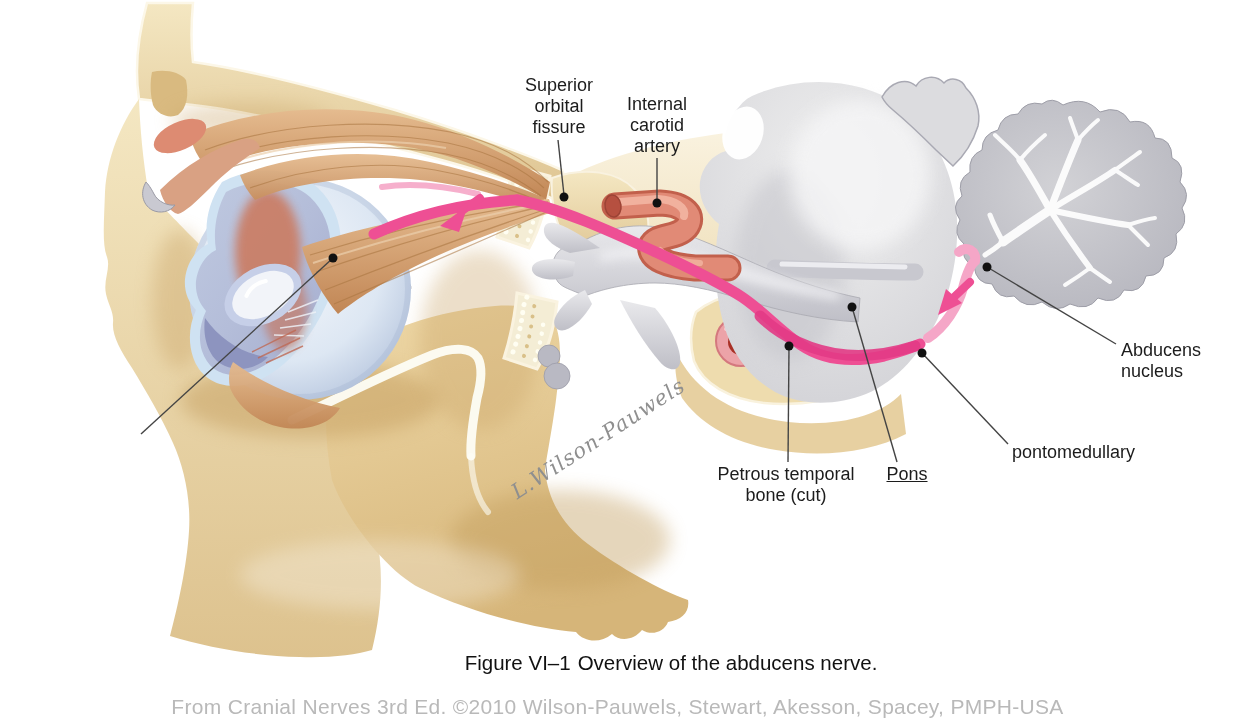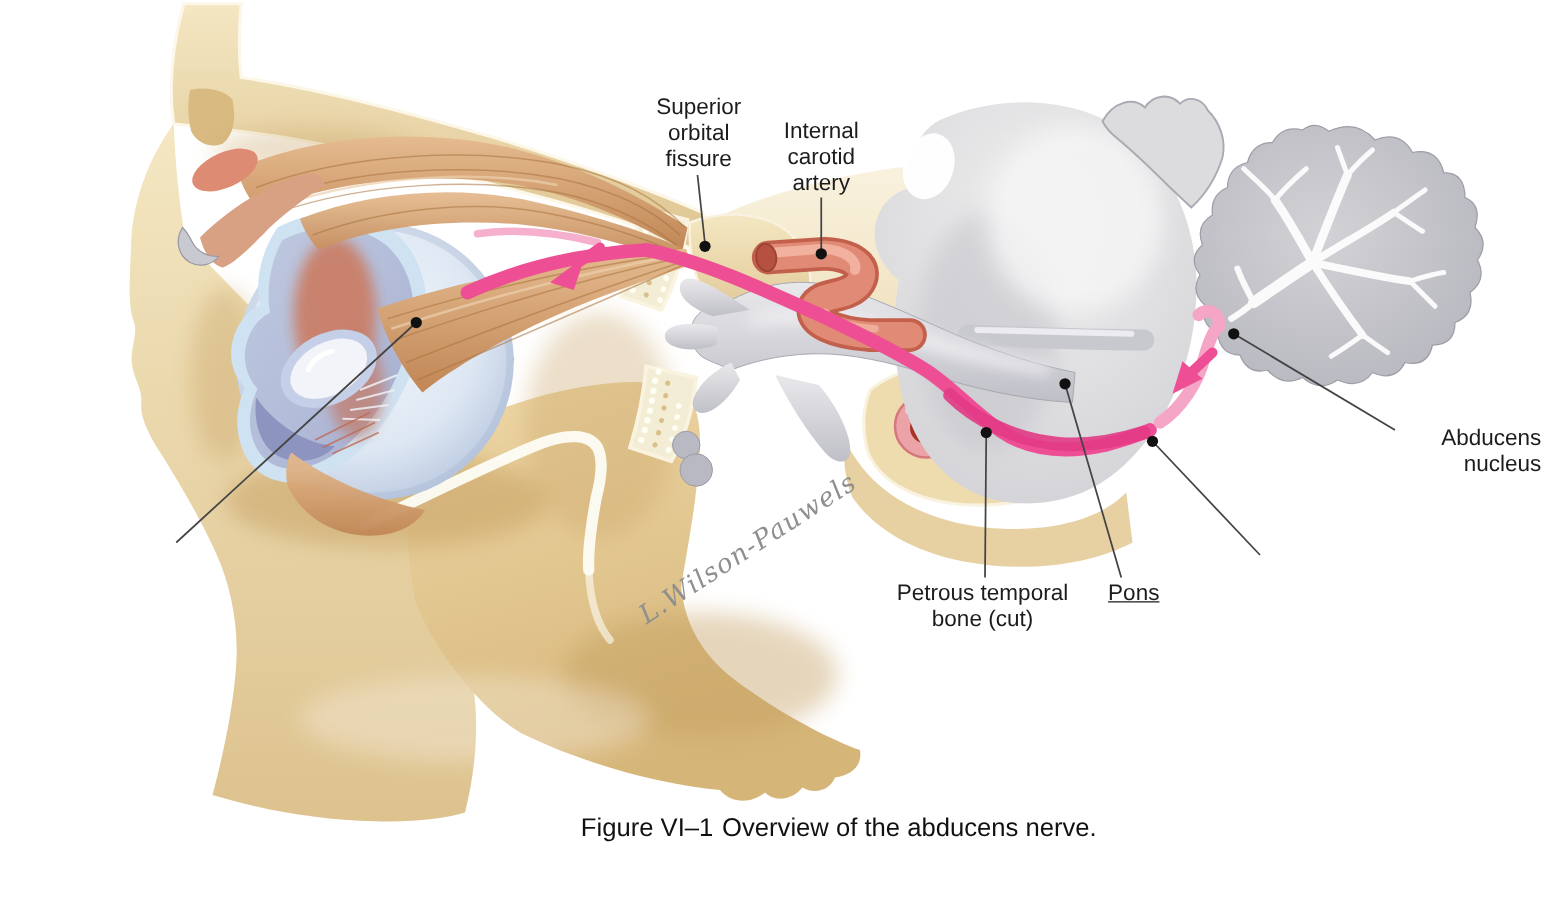--- a/index.html
+++ b/index.html
@@ -8,21 +8,21 @@
     font-family:"Liberation Sans", sans-serif;
   }
   .art{position:absolute;left:0;top:0;width:1235px;height:722px;}
   .lbl{
     position:absolute;color:#1c1c1c;font-size:18px;line-height:21px;
     font-family:"Liberation Sans", sans-serif;
   }
   .lbl .ln{display:block;}
   .lbl.center{text-align:center;}
   .lbl.right{text-align:right;}
-  .lbl.left{text-align:right;}
+  .lbl.left{text-align:left;}
   .caption{
     position:absolute;left:671px;top:651px;transform:translateX(-50%);
     white-space:nowrap;font-size:20.5px;color:#111111;
   }
   .caption .cap-b{font-weight:normal;margin-right:7px;}
   .attribution{
     position:absolute;left:0;top:695px;width:100%;text-align:center;
     font-size:21px;color:#b9b9b9;letter-spacing:.3px;white-space:nowrap;
   }
   .signature{
@@ -299,22 +299,24 @@
 <div class="lbl center" style="left:877px;top:464px;width:60px;text-decoration:underline;">
   <span class="ln">Pons</span>
 </div>
 
 <div class="lbl left" style="left:1121px;top:340px;width:112px;">
   <span class="ln">Abducens</span>
   <span class="ln">nucleus</span>
 </div>
 
 <div class="lbl left" style="left:1012px;top:442px;width:205px;">
+  <span class="ln">pontomedullary</span>
 </div>
 
 <div class="signature">L.Wilson-Pauwels</div>
 
 <div class="caption">
   <span class="cap-b">Figure VI–1</span><span>Overview of the abducens nerve.</span>
 </div>
 
+<div class="attribution">From Cranial Nerves 3rd Ed. ©2010 Wilson-Pauwels, Stewart, Akesson, Spacey, PMPH-USA</div>
 
 </div>
 
 </body></html>

